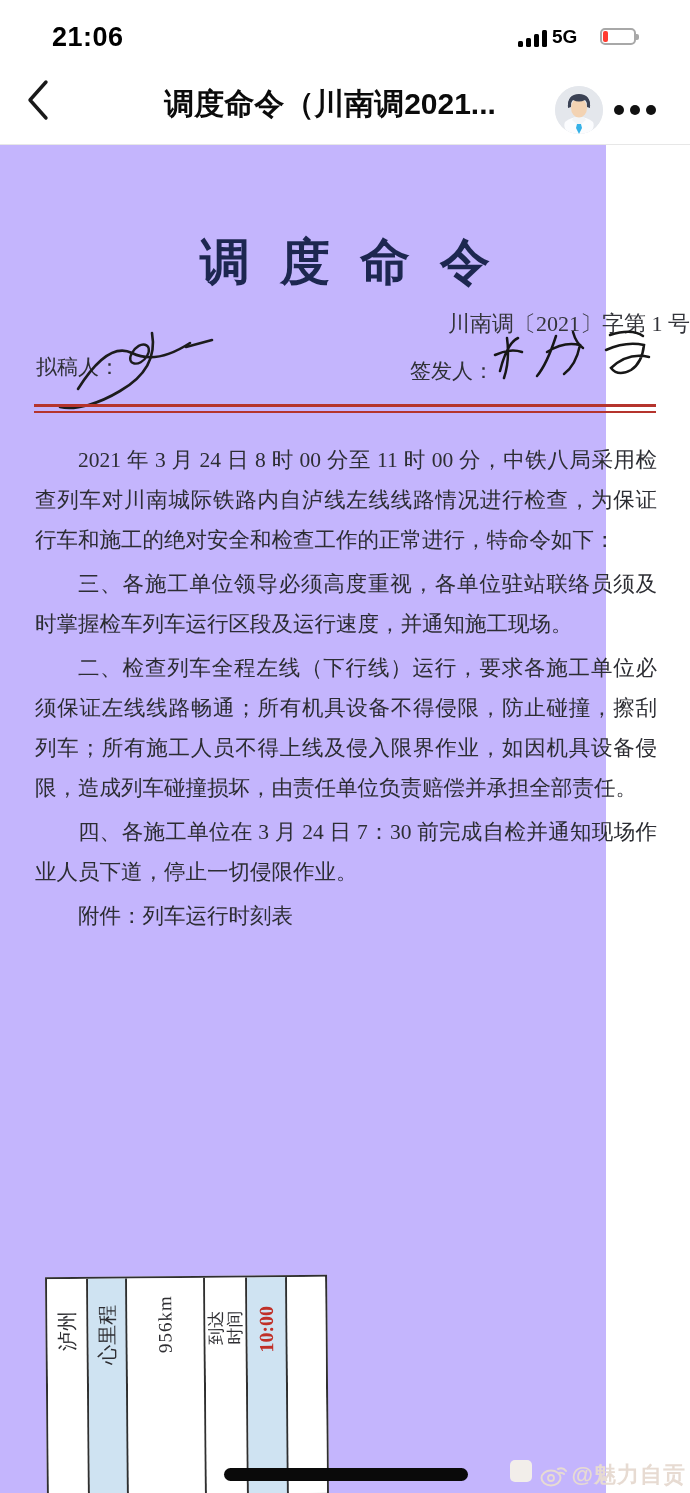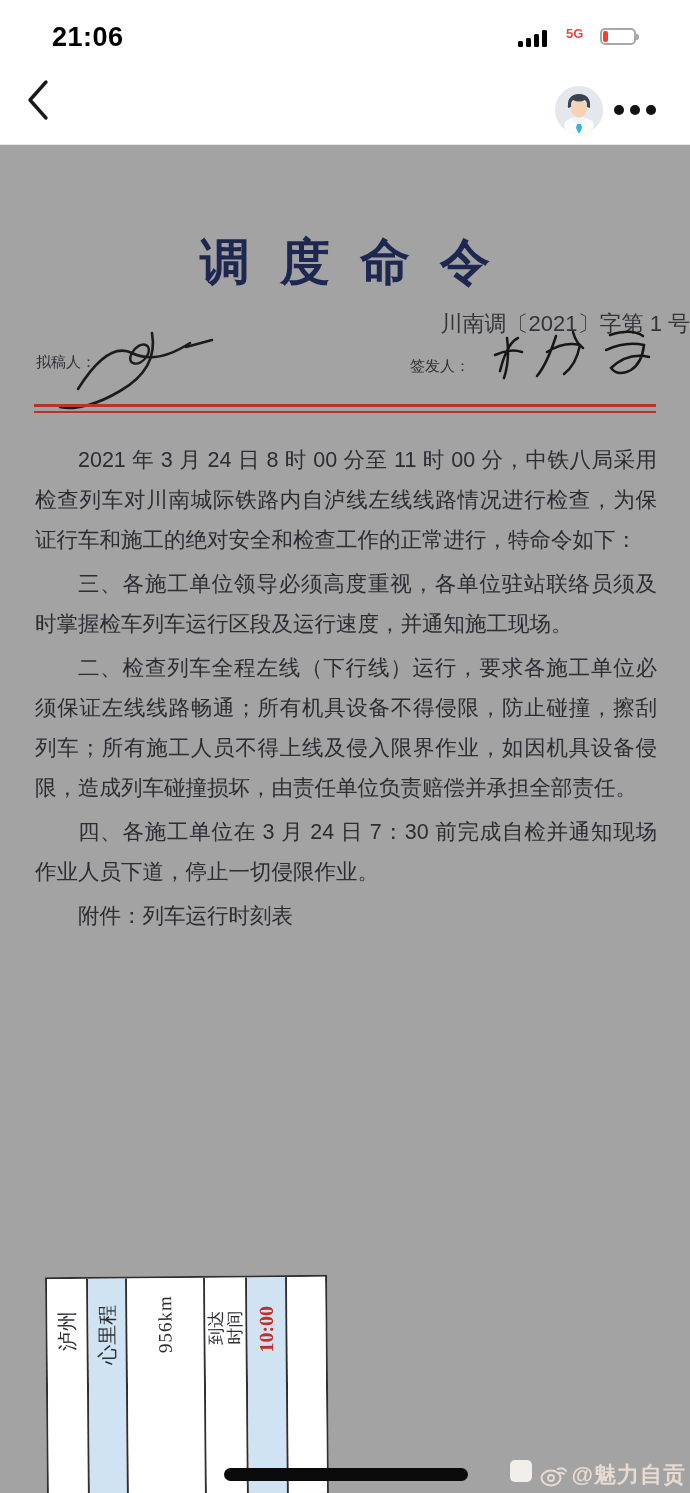--- a/index.html
+++ b/index.html
@@ -11,45 +11,45 @@
   }
   
   .statusbar{ position:absolute; top:0; left:0; width:690px; height:60px; background:#fff; }
   .time{ position:absolute; left:52px; top:22px; font-size:27px; font-weight:700; color:#000; letter-spacing:.5px; }
   .sig{ position:absolute; left:518px; top:28px; width:40px; height:22px; }
   .sig i{ position:absolute; bottom:3px; width:5px; background:#000; border-radius:1.5px; display:block; }
   .sig i:nth-child(1){ left:0;  height:6px; }
   .sig i:nth-child(2){ left:8px; height:9px; }
   .sig i:nth-child(3){ left:16px; height:13px; }
   .sig i:nth-child(4){ left:24px; height:17px; }
-  .net{ position:absolute; left:566px; top:26px; font-size:13px; font-weight:600; color:#ef4444; }
+  .net{ position:absolute; left:552px; top:26px; font-size:19px; font-weight:600; color:#000000; }
   .batt{ position:absolute; left:600px; top:28px; width:36px; height:17px;
          border:2px solid #a8a8a8; border-radius:5px; }
   .batt .fill{ position:absolute; left:1px; top:1px; height:11px; width:6px; background:#ff3b30; border-radius:2px; }
   .batt .nub{ position:absolute; right:-5px; top:4px; width:3px; height:6px; background:#a8a8a8; border-radius:0 2px 2px 0; }
   
   .navbar{ position:absolute; top:60px; left:0; width:690px; height:84px; background:#fff; }
   .back{ position:absolute; left:22px; top:14px; width:34px; height:52px; cursor:pointer; }
   .navtitle{ position:absolute; left:120px; right:150px; top:24px; text-align:center;
              font-size:30px; font-weight:600; color:#0b0b0b; white-space:nowrap; overflow:hidden; }
   .avatar{ position:absolute; left:555px; top:26px; width:48px; height:48px; border-radius:50%;
            overflow:hidden; background:#e4e7ec; cursor:pointer; }
   .more{ position:absolute; left:614px; top:44px; width:50px; height:14px; cursor:pointer; }
   .more i{ position:absolute; top:1px; width:10px; height:10px; border-radius:50%; background:#111; }
   .more i:nth-child(1){ left:0; } .more i:nth-child(2){ left:16px; } .more i:nth-child(3){ left:32px; }
   .divider{ position:absolute; top:144px; left:0; width:690px; height:1px; background:#e7e7e7; }
   
-  .doc{ position:absolute; top:145px; left:0; width:690px; height:1348px; background:#a3a3a3;
-        font-family:Liberation Sans, sans-serif; color:#2c2d33; }
+  .doc{ position:absolute; top:145px; left:0; width:606px; height:1348px; background:#c4b5fd;
+        font-family:Liberation Serif, serif; color:#2c2d33; }
   .doctitle{ position:absolute; top:84px; left:0; width:690px; text-align:center;
              font-size:50px; font-weight:700; color:#1d2750; }
   .doctitle span{ letter-spacing:30px; margin-right:-30px; }
   .docnum{ position:absolute; top:164px; left:0; width:690px; text-align:right;
            font-size:22px; color:#33343a; }
-  .signrow-label{ position:absolute; font-size:15px; color:#2f3036; }
+  .signrow-label{ position:absolute; font-size:21px; color:#2f3036; }
   .lbl-draft{ left:36px; top:208px; }
   .lbl-issue{ left:410px; top:212px; }
   .sigsvg{ position:absolute; }
   .sig1{ left:48px; top:178px; }
   .sig2{ left:490px; top:178px; }
   .redline{ position:absolute; left:34px; width:622px; background:#b5342d; }
   .redline.r1{ top:259px; height:3px; }
   .redline.r2{ top:266px; height:2px; }
   .bodytext{ position:absolute; left:35px; top:295px; width:622px;
              font-size:21.5px; line-height:40px; text-align:justify; color:#2c2d33; }
@@ -100,20 +100,21 @@
       <div class="nub"></div>
     </div>
   </div>
 
   <div class="navbar">
     <div class="back">
       <svg width="34" height="52" viewBox="0 0 34 52">
         <polyline points="24,8 8,26 24,44" fill="none" stroke="#1a1a1a" stroke-width="3.4" stroke-linecap="round" stroke-linejoin="round"></polyline>
       </svg>
     </div>
+    <div class="navtitle">调度命令（川南调2021...</div>
     <div class="avatar">
       <svg width="48" height="48" viewBox="0 0 48 48">
         <circle cx="24" cy="24" r="24" fill="#e4e7ec"></circle>
         <path d="M24 50 C10 50 8 40 10 36 q6 -5 14 -5 q8 0 14 5 c2 4 0 14 -14 14 z" fill="#fbfcfe"></path>
         <path d="M17 34 l7 6 l7 -6 l-2 -3 l-10 0 z" fill="#f2f5f8"></path>
         <ellipse cx="24" cy="22" rx="8" ry="9.5" fill="#f3d3b3"></ellipse>
         <path d="M13 22 q-1 -13 11 -13 q12 0 11 13 q-1 -6 -5 -8 q-6 3 -12 0 q-4 2 -5 8 z" fill="#3b4254"></path>
         <path d="M13 22 q-1 -14 11 -14 q12 0 11 14 l-3 -1 q1 -9 -8 -9 q-9 0 -8 9 z" fill="#3b4254"></path>
         <path d="M22 38 l4 0 l1 4 l-3 6 l-3 -6 z" fill="#35b1e7"></path>
       </svg>

